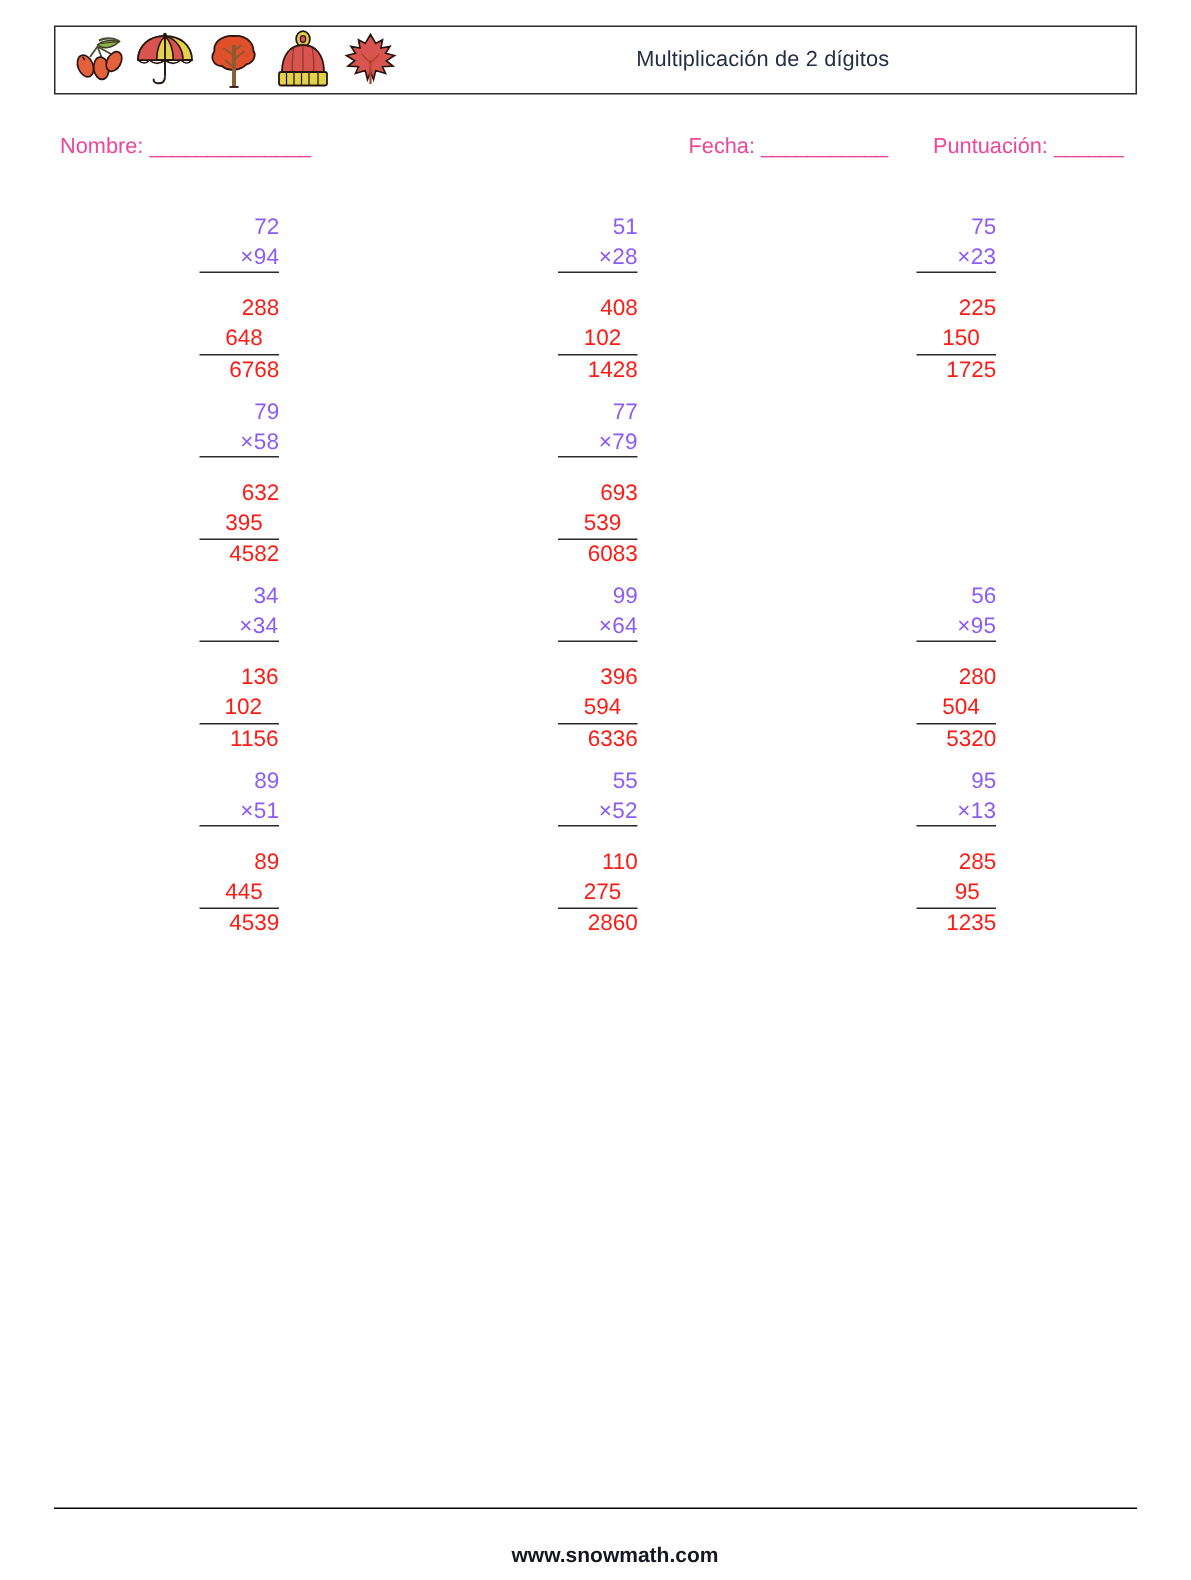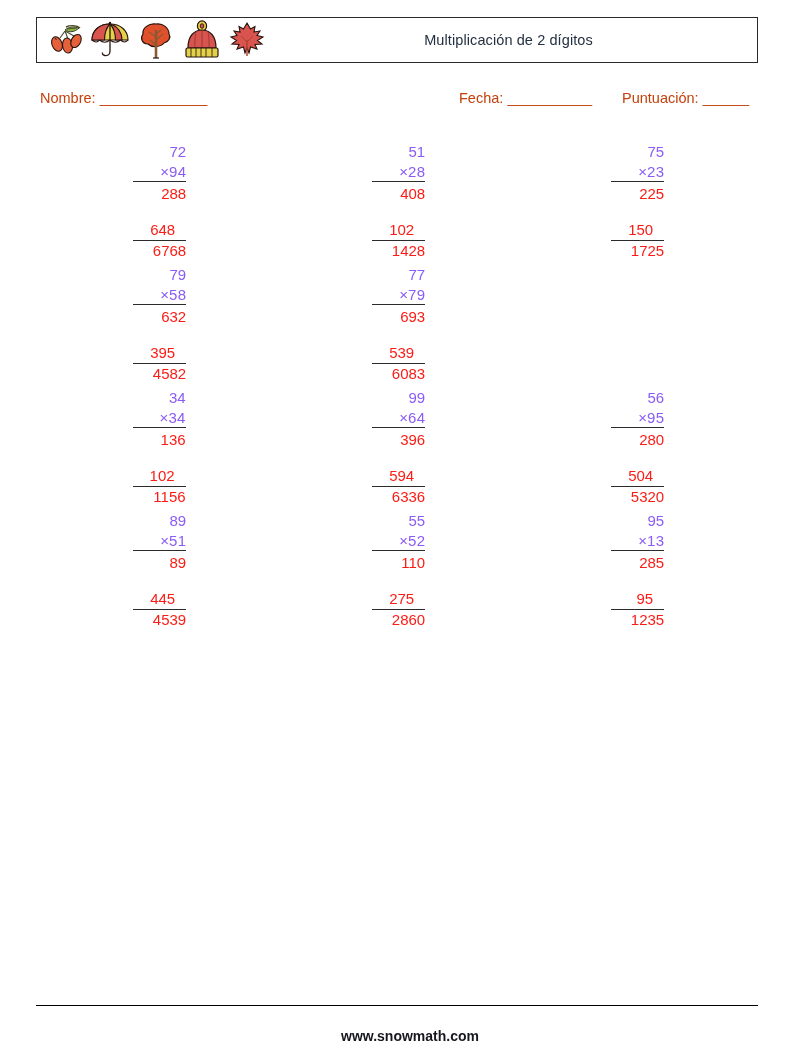--- a/index.html
+++ b/index.html
@@ -59,21 +59,21 @@
   }
 
   
   .meta-row {
     position: absolute;
     left: 40px;
     top: 90px;
     width: 718px;
     height: 22px;
     font-size: 14.5px;
-    color: #c2410c;
+    color: #ec4899;
   }
   .meta-left  { position: absolute; left: 0;    top: 0; white-space: nowrap; }
   .meta-mid   { position: absolute; left: 419px; top: 0; white-space: nowrap; }
   .meta-right { position: absolute; left: 582px; top: 0; white-space: nowrap; text-align: right; }
   .blank { letter-spacing: -0.4px; }
 
   
   .grid {
     position: absolute;
     left: 40px;
@@ -102,27 +102,26 @@
   }
   .op-b { letter-spacing: 0.2px; }
 
   .pp1, .pp2, .total {
     color: #fb1c15;
     white-space: pre;
   }
   
   .pp1 {
     border-top: 1.3px solid #2b2b2b;
-    padding-top: 2px;
+    padding-top: 14px;
   }
   
   .pp2 {
     border-bottom: 1.3px solid #2b2b2b;
     padding-bottom: 0.5px;
-    margin-top: 16px;
   }
   .shift { padding-right: 11px; }
   .total { padding-top: 0.5px; margin-left: 20px; }
 
   
   .footer-rule {
     position: absolute;
     left: 36px;
     top: 1005px;
     width: 722px;

